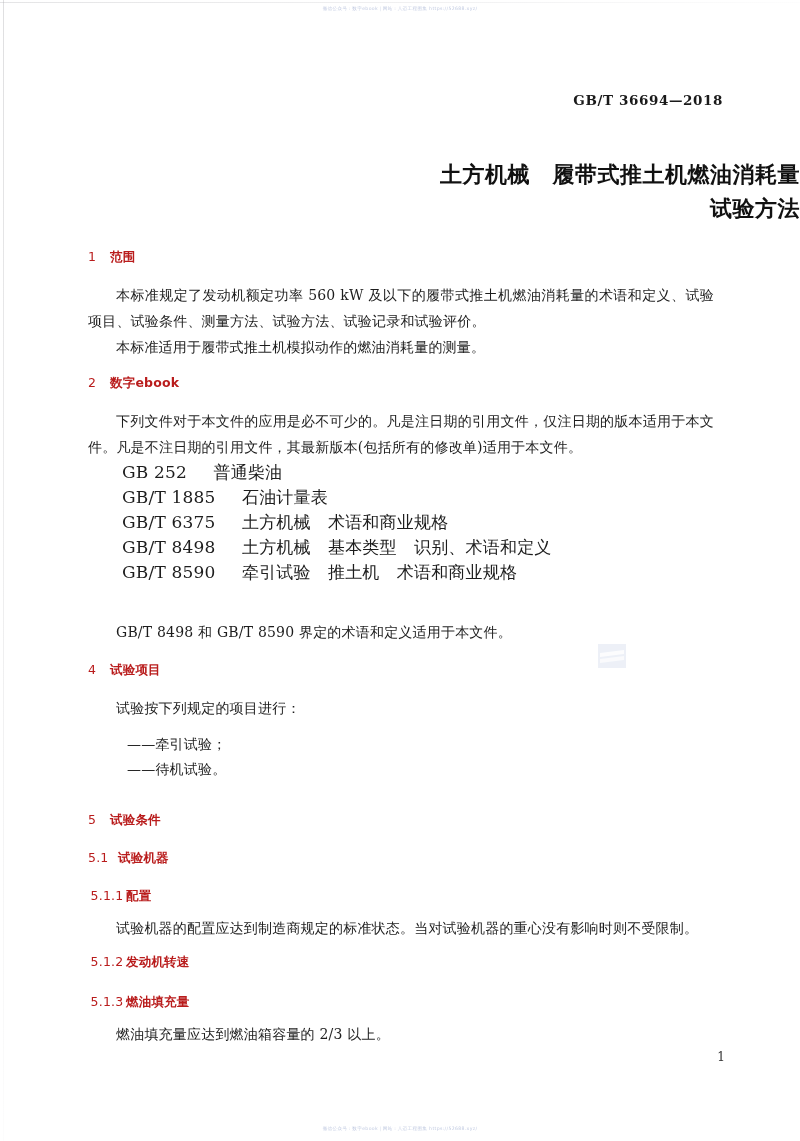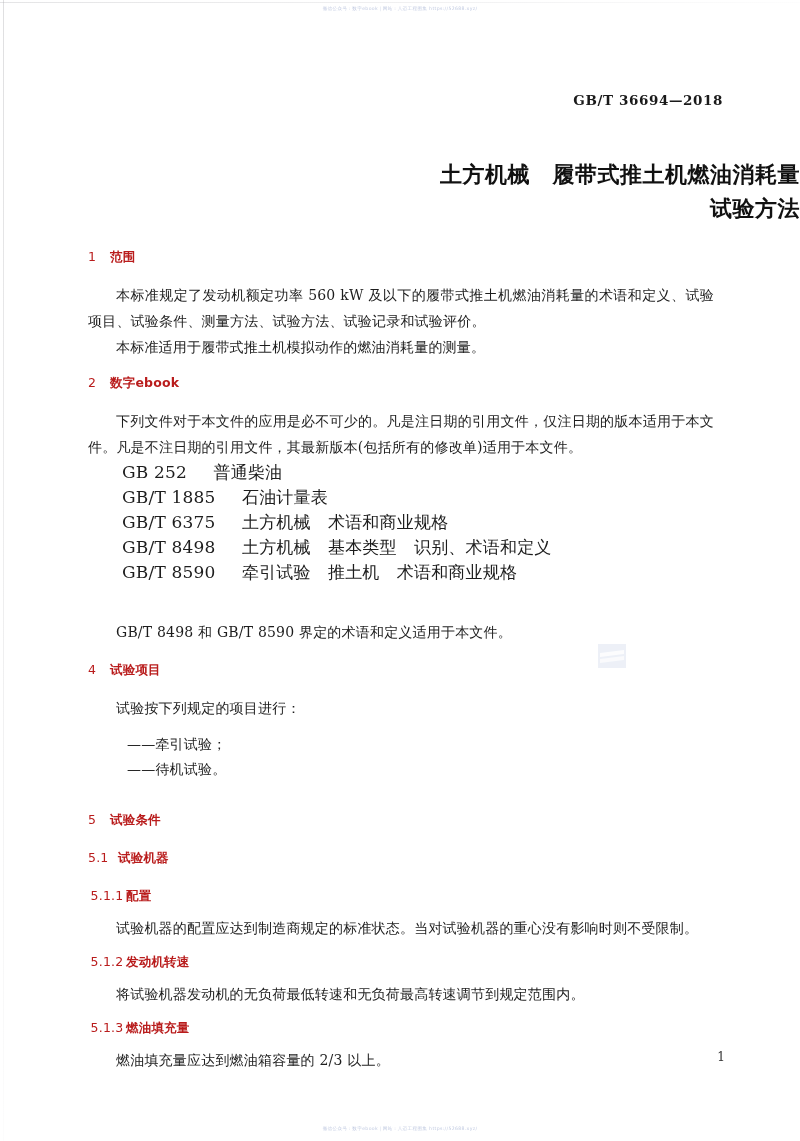--- a/index.html
+++ b/index.html
@@ -246,21 +246,20 @@
     </h2>
     <div class="sp-10"></div>
     <p class="body">试验机器的配置应达到制造商规定的标准状态。当对试验机器的重心没有影响时则不受限制。</p>
 
     <div class="sp-12"></div>
 
     <h2 class="sec">
       <span class="num w4">5.1.2</span><span>发动机转速</span>
     </h2>
     <div class="sp-10"></div>
-    <p class="body">将试验机器发动机的无负荷最低转速和无负荷最高转速调节到规定范围内。</p>
 
     <div class="sp-12"></div>
 
     <h2 class="sec">
       <span class="num w4">5.1.3</span><span>燃油填充量</span>
     </h2>
     <div class="sp-10"></div>
     <p class="body">燃油填充量应达到燃油箱容量的 2/3 以上。</p>
 
   </div>

